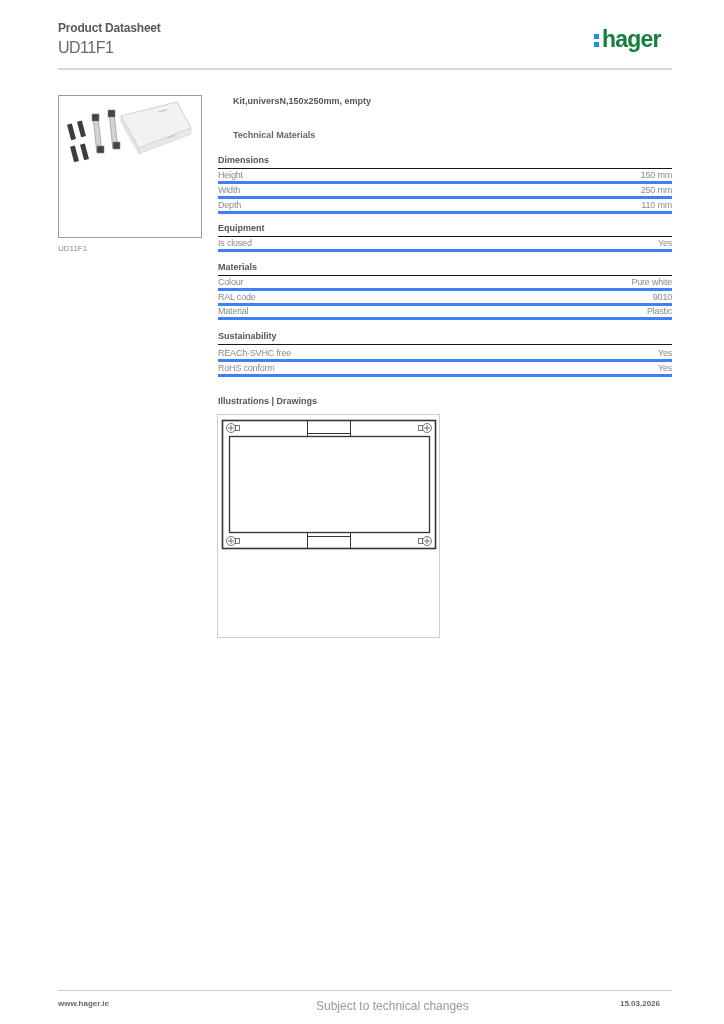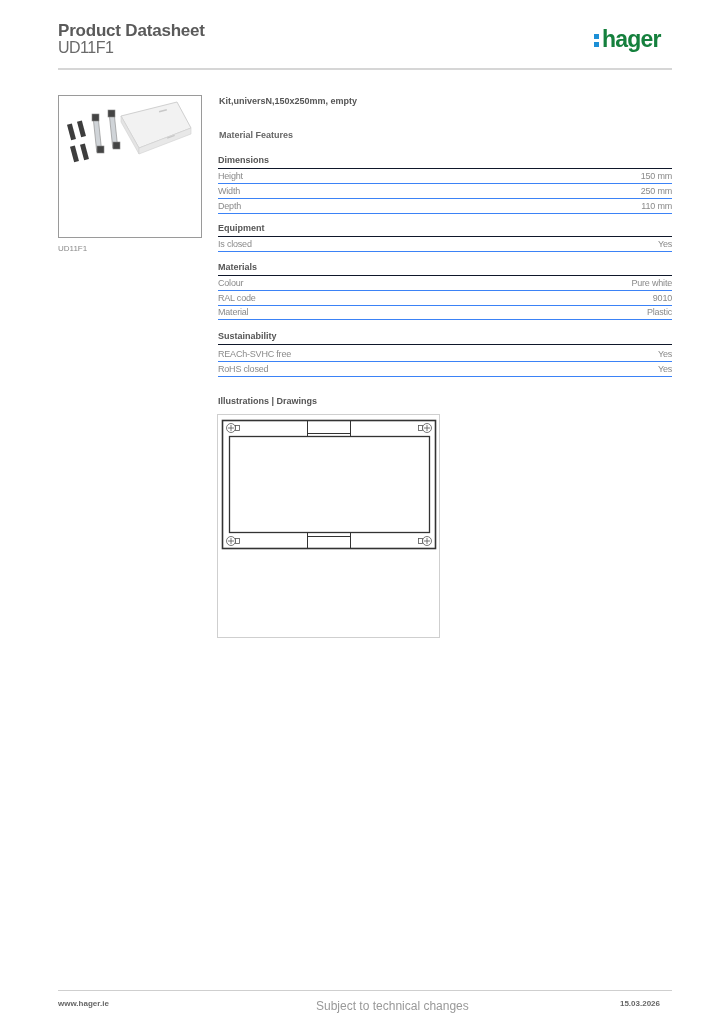--- a/index.html
+++ b/index.html
@@ -1,36 +1,36 @@
 <!DOCTYPE html>
 <html><head>
   <meta charset="utf-8">
   <style>
     * { box-sizing: border-box; margin: 0; padding: 0; }
     html, body { width: 724px; height: 1024px; background: #ffffff; overflow: hidden; }
     body { position: relative; font-family: "Liberation Sans", sans-serif; color: #555; }
 
-    .header-title { position: absolute; left: 58px; top: 21px; font-size: 17px; font-weight: bold; color: #5a5a5a; letter-spacing: -0.2px; }
+    .header-title { position: absolute; left: 58px; top: 21px; font-size: 12px; font-weight: bold; color: #5a5a5a; letter-spacing: -0.2px; }
     .header-sub { position: absolute; left: 58px; top: 39px; font-size: 16px; color: #6a6a6a; letter-spacing: -0.5px; }
     .logo { position: absolute; left: 594px; top: 28px; font-size: 23px; font-weight: bold; color: #15803d; letter-spacing: -0.8px; line-height: 1; }
     .logo .dots { display: inline-block; width: 6px; height: 16px; position: relative; top: 0px; margin-right: 2px; }
     .logo .dots::before, .logo .dots::after { content: ""; position: absolute; left: 0; width: 5px; height: 5px; background: #1c8fd6; }
     .logo .dots::before { top: 3px; }
     .logo .dots::after { top: 11px; }
     .header-rule { position: absolute; left: 58px; top: 68px; width: 614px; height: 2px; background: #d6d6d6; }
 
     .photo-box { position: absolute; left: 58px; top: 95px; width: 144px; height: 143px; border: 1px solid #9a9a9a; background: #fff; }
     .photo-caption { position: absolute; left: 58px; top: 244px; font-size: 8px; color: #8a8a8a; }
 
-    .col { position: absolute; left: 204px; width: 454px; padding-left: 15px; }
+    .col { position: absolute; left: 218px; width: 454px; padding-left: 15px; }
     .desc { top: 96px; font-size: 9px; font-weight: bold; color: #555; }
     .tech { top: 130px; font-size: 9px; font-weight: bold; color: #666; }
 
     .section-title { position: absolute; left: 218px; width: 454px; font-size: 9px; font-weight: bold; color: #555; height: 14px; border-bottom: 1px solid #0f172a; line-height: 11px; }
-    .row { position: absolute; left: 218px; width: 454px; height: 15px; border-bottom: 1px solid #3b82f6; display: flex; justify-content: space-between; align-items: center; font-size: 9px; color: #8a8a8a; letter-spacing: -0.2px; }
+    .row { position: absolute; left: 218px; width: 454px; height: 15px; border-bottom: 3px solid #3b82f6; display: flex; justify-content: space-between; align-items: center; font-size: 9px; color: #8a8a8a; letter-spacing: -0.2px; }
     .row span { line-height: 14px; }
 
     .ill-title { position: absolute; left: 218px; top: 396px; font-size: 9px; font-weight: bold; color: #555; }
     .drawing-box { position: absolute; left: 217px; top: 414px; width: 223px; height: 224px; border: 1px solid #cfcfcf; }
 
     .footer-rule { position: absolute; left: 58px; top: 990px; width: 614px; height: 1px; background: #cfcfcf; }
     .footer-left { position: absolute; left: 58px; top: 999px; font-size: 8px; font-weight: bold; color: #666; }
     .footer-mid { position: absolute; left: 316px; top: 999px; font-size: 12px; color: #999; }
     .footer-right { position: absolute; left: 608px; top: 999px; font-size: 8px; font-weight: bold; color: #666; width: 52px; text-align: right; }
   </style>
@@ -64,21 +64,21 @@
       <rect x="10" y="28" width="5" height="16" transform="rotate(-15 12 36)"></rect>
       <rect x="20" y="25" width="5" height="16" transform="rotate(-15 22 33)"></rect>
       <rect x="13" y="50" width="5" height="16" transform="rotate(-15 15 58)"></rect>
       <rect x="23" y="48" width="5" height="16" transform="rotate(-15 25 56)"></rect>
     </g>
   </svg>
 </div>
 <div class="photo-caption">UD11F1</div>
 
 <div class="col desc">Kit,universN,150x250mm, empty</div>
-<div class="col tech">Material Features</div>
+<div class="col tech">Technical Materials</div>
 
 <div class="section-title" style="top:155px;">Dimensions</div>
 <div class="row" style="top:169px;">
     <span>Height</span>
     <span>150 mm</span>
   </div>
 <div class="row" style="top:184px;">
     <span>Width</span>
     <span>250 mm</span>
   </div>
@@ -106,21 +106,21 @@
     <span>Material</span>
     <span>Plastic</span>
   </div>
 
 <div class="section-title" style="top:331px;">Sustainability</div>
 <div class="row" style="top:347px;">
     <span>REACh-SVHC free</span>
     <span>Yes</span>
   </div>
 <div class="row" style="top:362px;">
-    <span>RoHS closed</span>
+    <span>RoHS conform</span>
     <span>Yes</span>
   </div>
 
 <div class="ill-title">Illustrations | Drawings</div>
 <div class="drawing-box">
   <svg width="221" height="222" viewBox="0 0 221 222">
 
     <rect x="4.5" y="5.5" width="213" height="128" fill="none" stroke="#333" stroke-width="1.6"></rect>
 
     <rect x="11.5" y="21.5" width="200" height="96" fill="none" stroke="#333" stroke-width="1.3"></rect>

